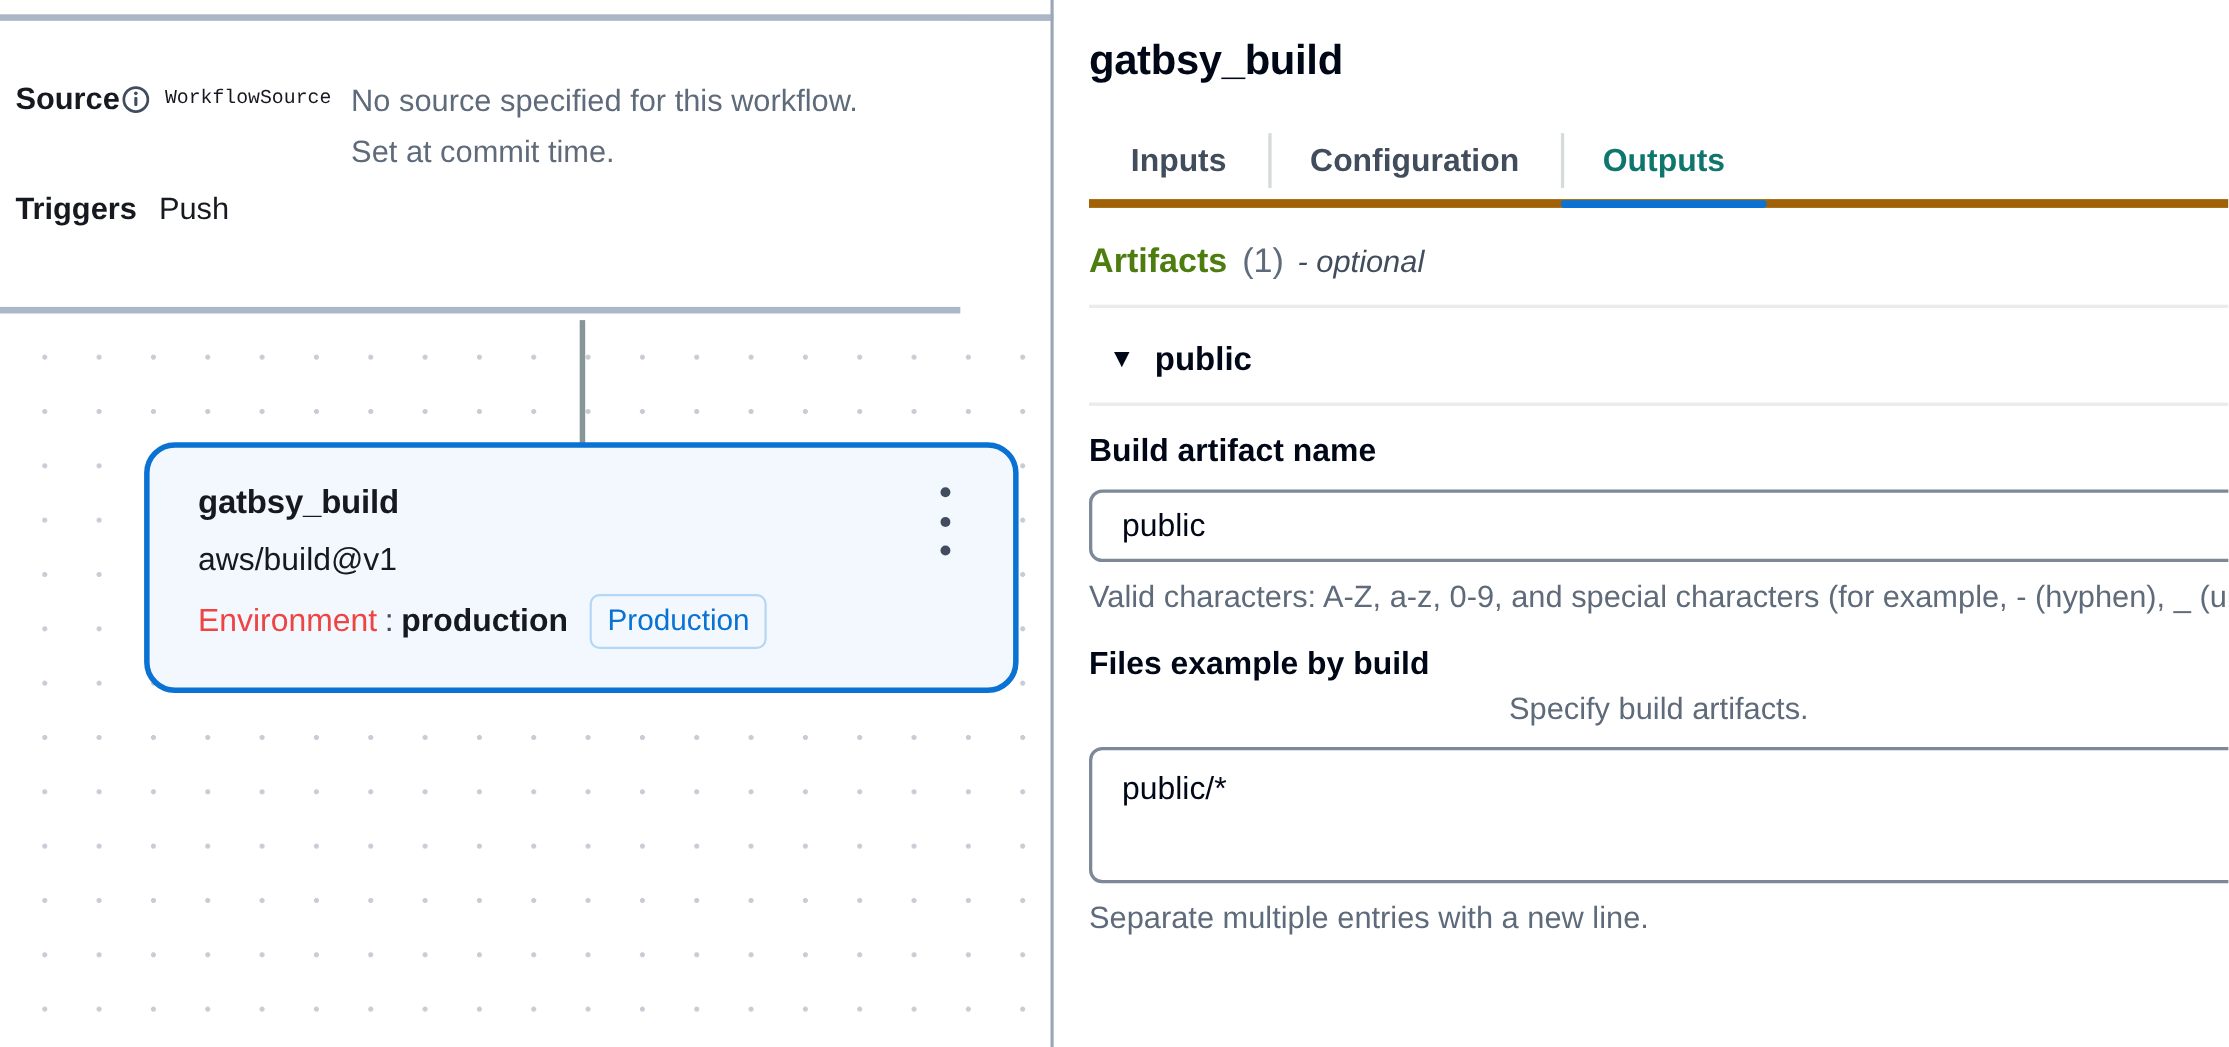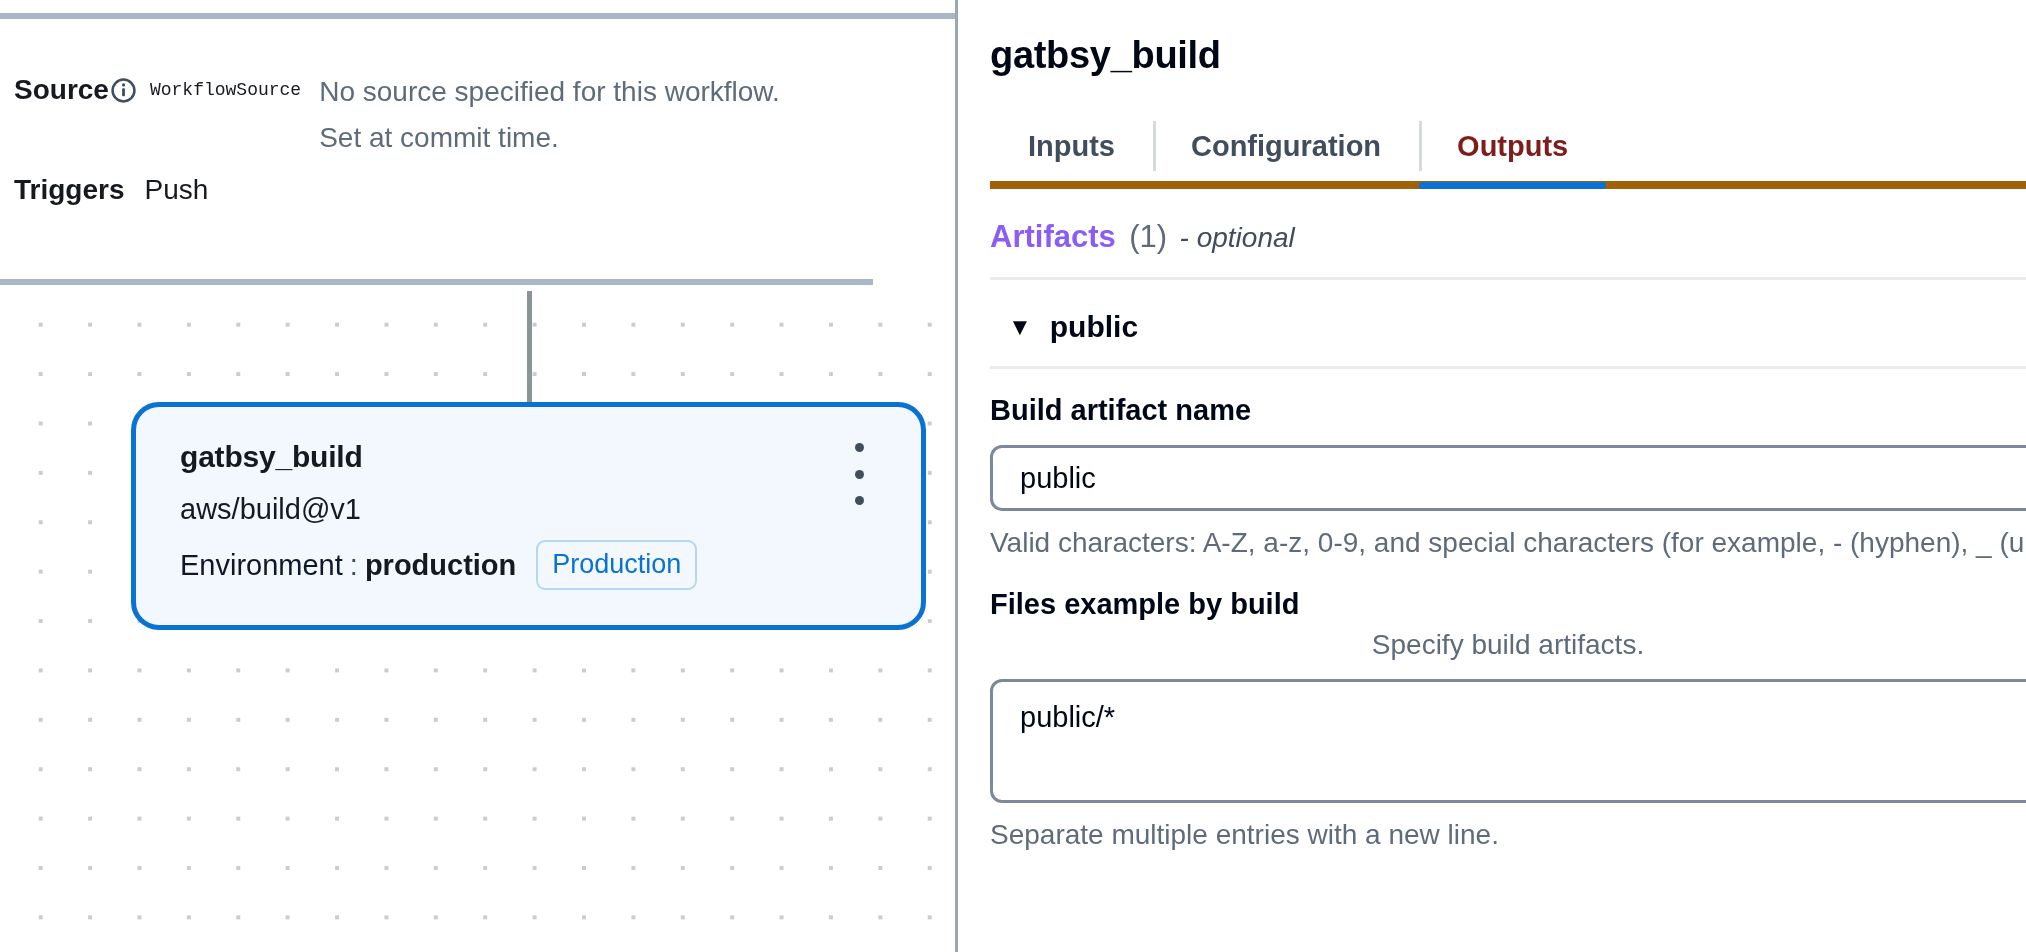--- a/index.html
+++ b/index.html
@@ -88,21 +88,21 @@
     font-size: 30px; font-weight: bold; color: #16191f;
     line-height: 52px; letter-spacing: -0.2px;
   }
   .node-sub {
     font-size: 29px; color: #16191f; line-height: 53px;
   }
   .node-envrow {
     display: flex; align-items: center; gap: 0;
     margin-top: 4px;
   }
-  .node-env-label { font-size: 29px; color: #0f172a; line-height: 44px; }
+  .node-env-label { font-size: 29px; color: #ef4444; line-height: 44px; }
   .node-env-sep { font-size: 29px; color: #414d5c; line-height: 44px; margin: 0 7px; }
   .node-env-value { font-size: 29px; font-weight: bold; color: #16191f; line-height: 44px; }
   .env-badge {
     margin-left: 20px;
     border: 2px solid #b3d7f5;
     border-radius: 9px;
     color: #0972d3;
     font-size: 27px;
     line-height: 30px;
     padding: 7px 14px 9px 14px;
@@ -152,34 +152,34 @@
     font-size: 29px; font-weight: bold;
     color: #414d5c;
     position: relative;
     white-space: nowrap;
     cursor: pointer;
   }
   .tab + .tab::before {
     content: ""; position: absolute; left: 0; top: 14px;
     width: 3px; height: 50px; background: #d5dbdb;
   }
-  .tab.active { color: #7f1d1d; }
+  .tab.active { color: #0f766e; }
   .tab.active::after {
     content: ""; position: absolute;
     left: 0; right: 0; bottom: -3px;
     height: 7px; background: #0972d3; border-radius: 3px;
   }
 
   .artifacts-head {
     padding: 30px 0 22px 0;
     border-bottom: 3px solid #e9ebed;
     margin-right: 0;
   }
   .artifacts-head .ah-title {
-    font-size: 31px; font-weight: bold; color: #8b5cf6;
+    font-size: 31px; font-weight: bold; color: #4d7c0f;
   }
   .artifacts-head .ah-count {
     font-size: 31px; color: #5f6b7a; font-weight: normal; margin-left: 9px;
   }
   .artifacts-head .ah-opt {
     font-size: 28px; color: #414d5c; font-style: italic; margin-left: 8px;
   }
 
   .expander {
     display: flex; align-items: center;

